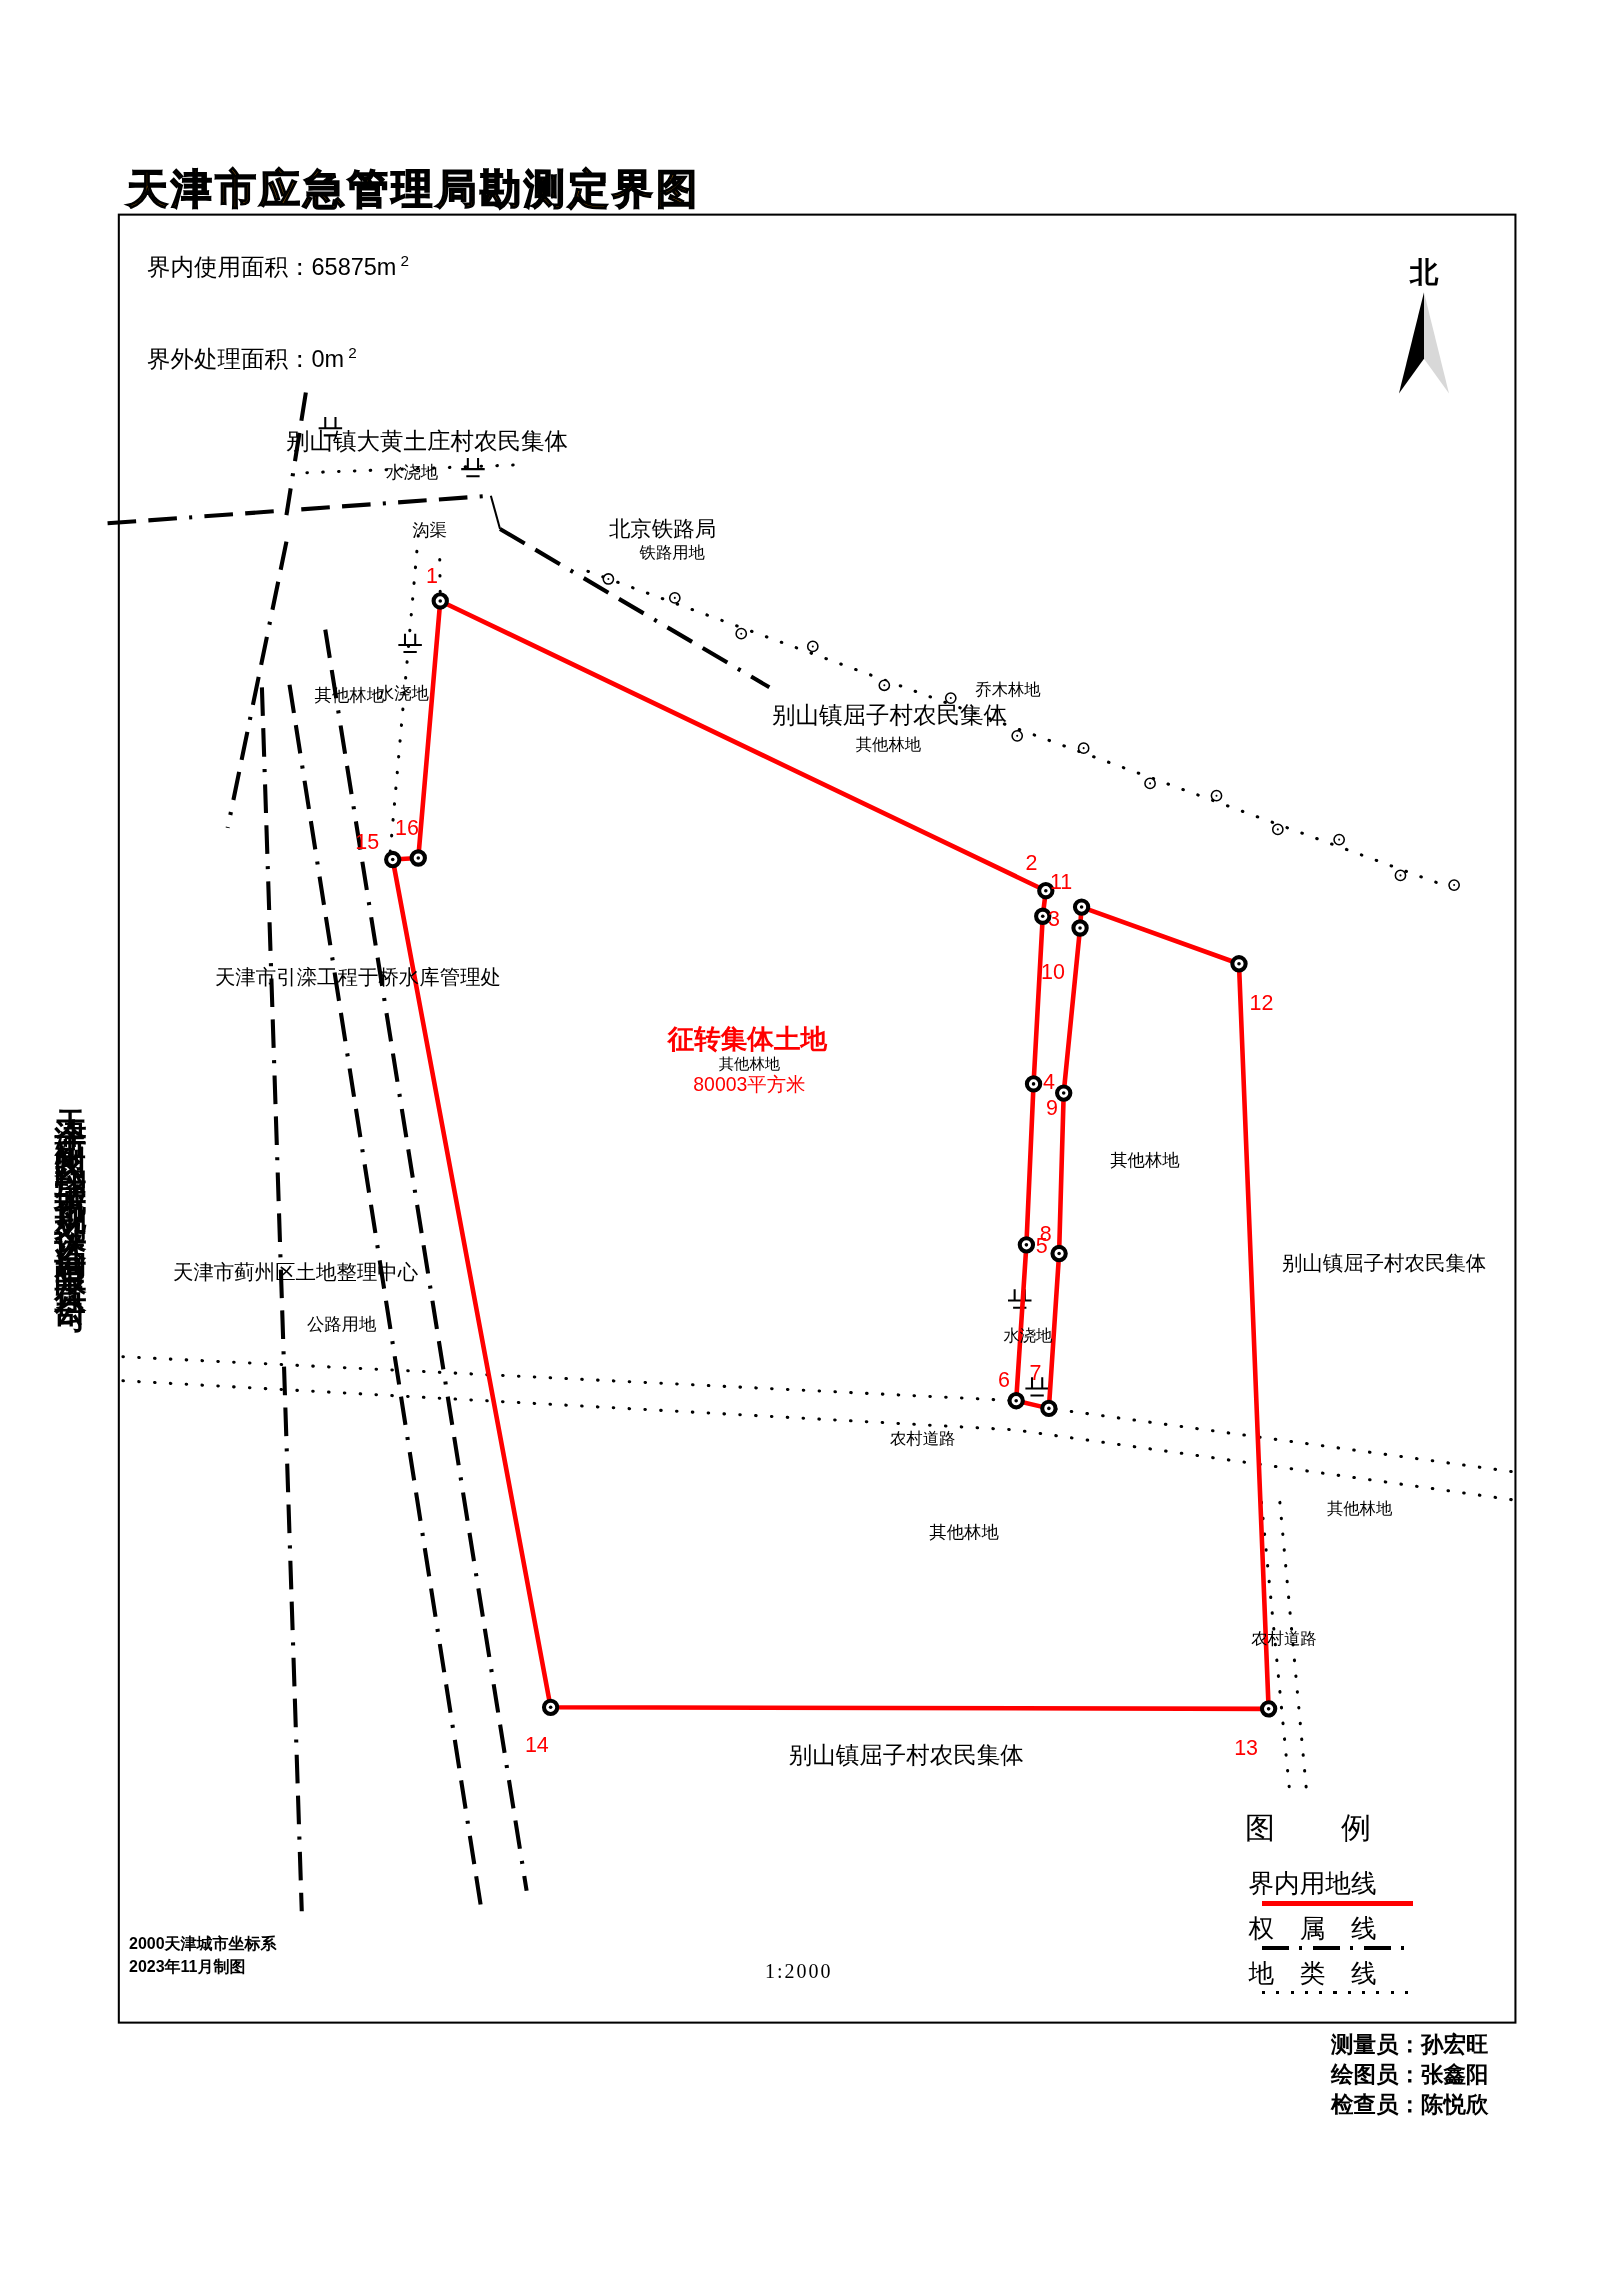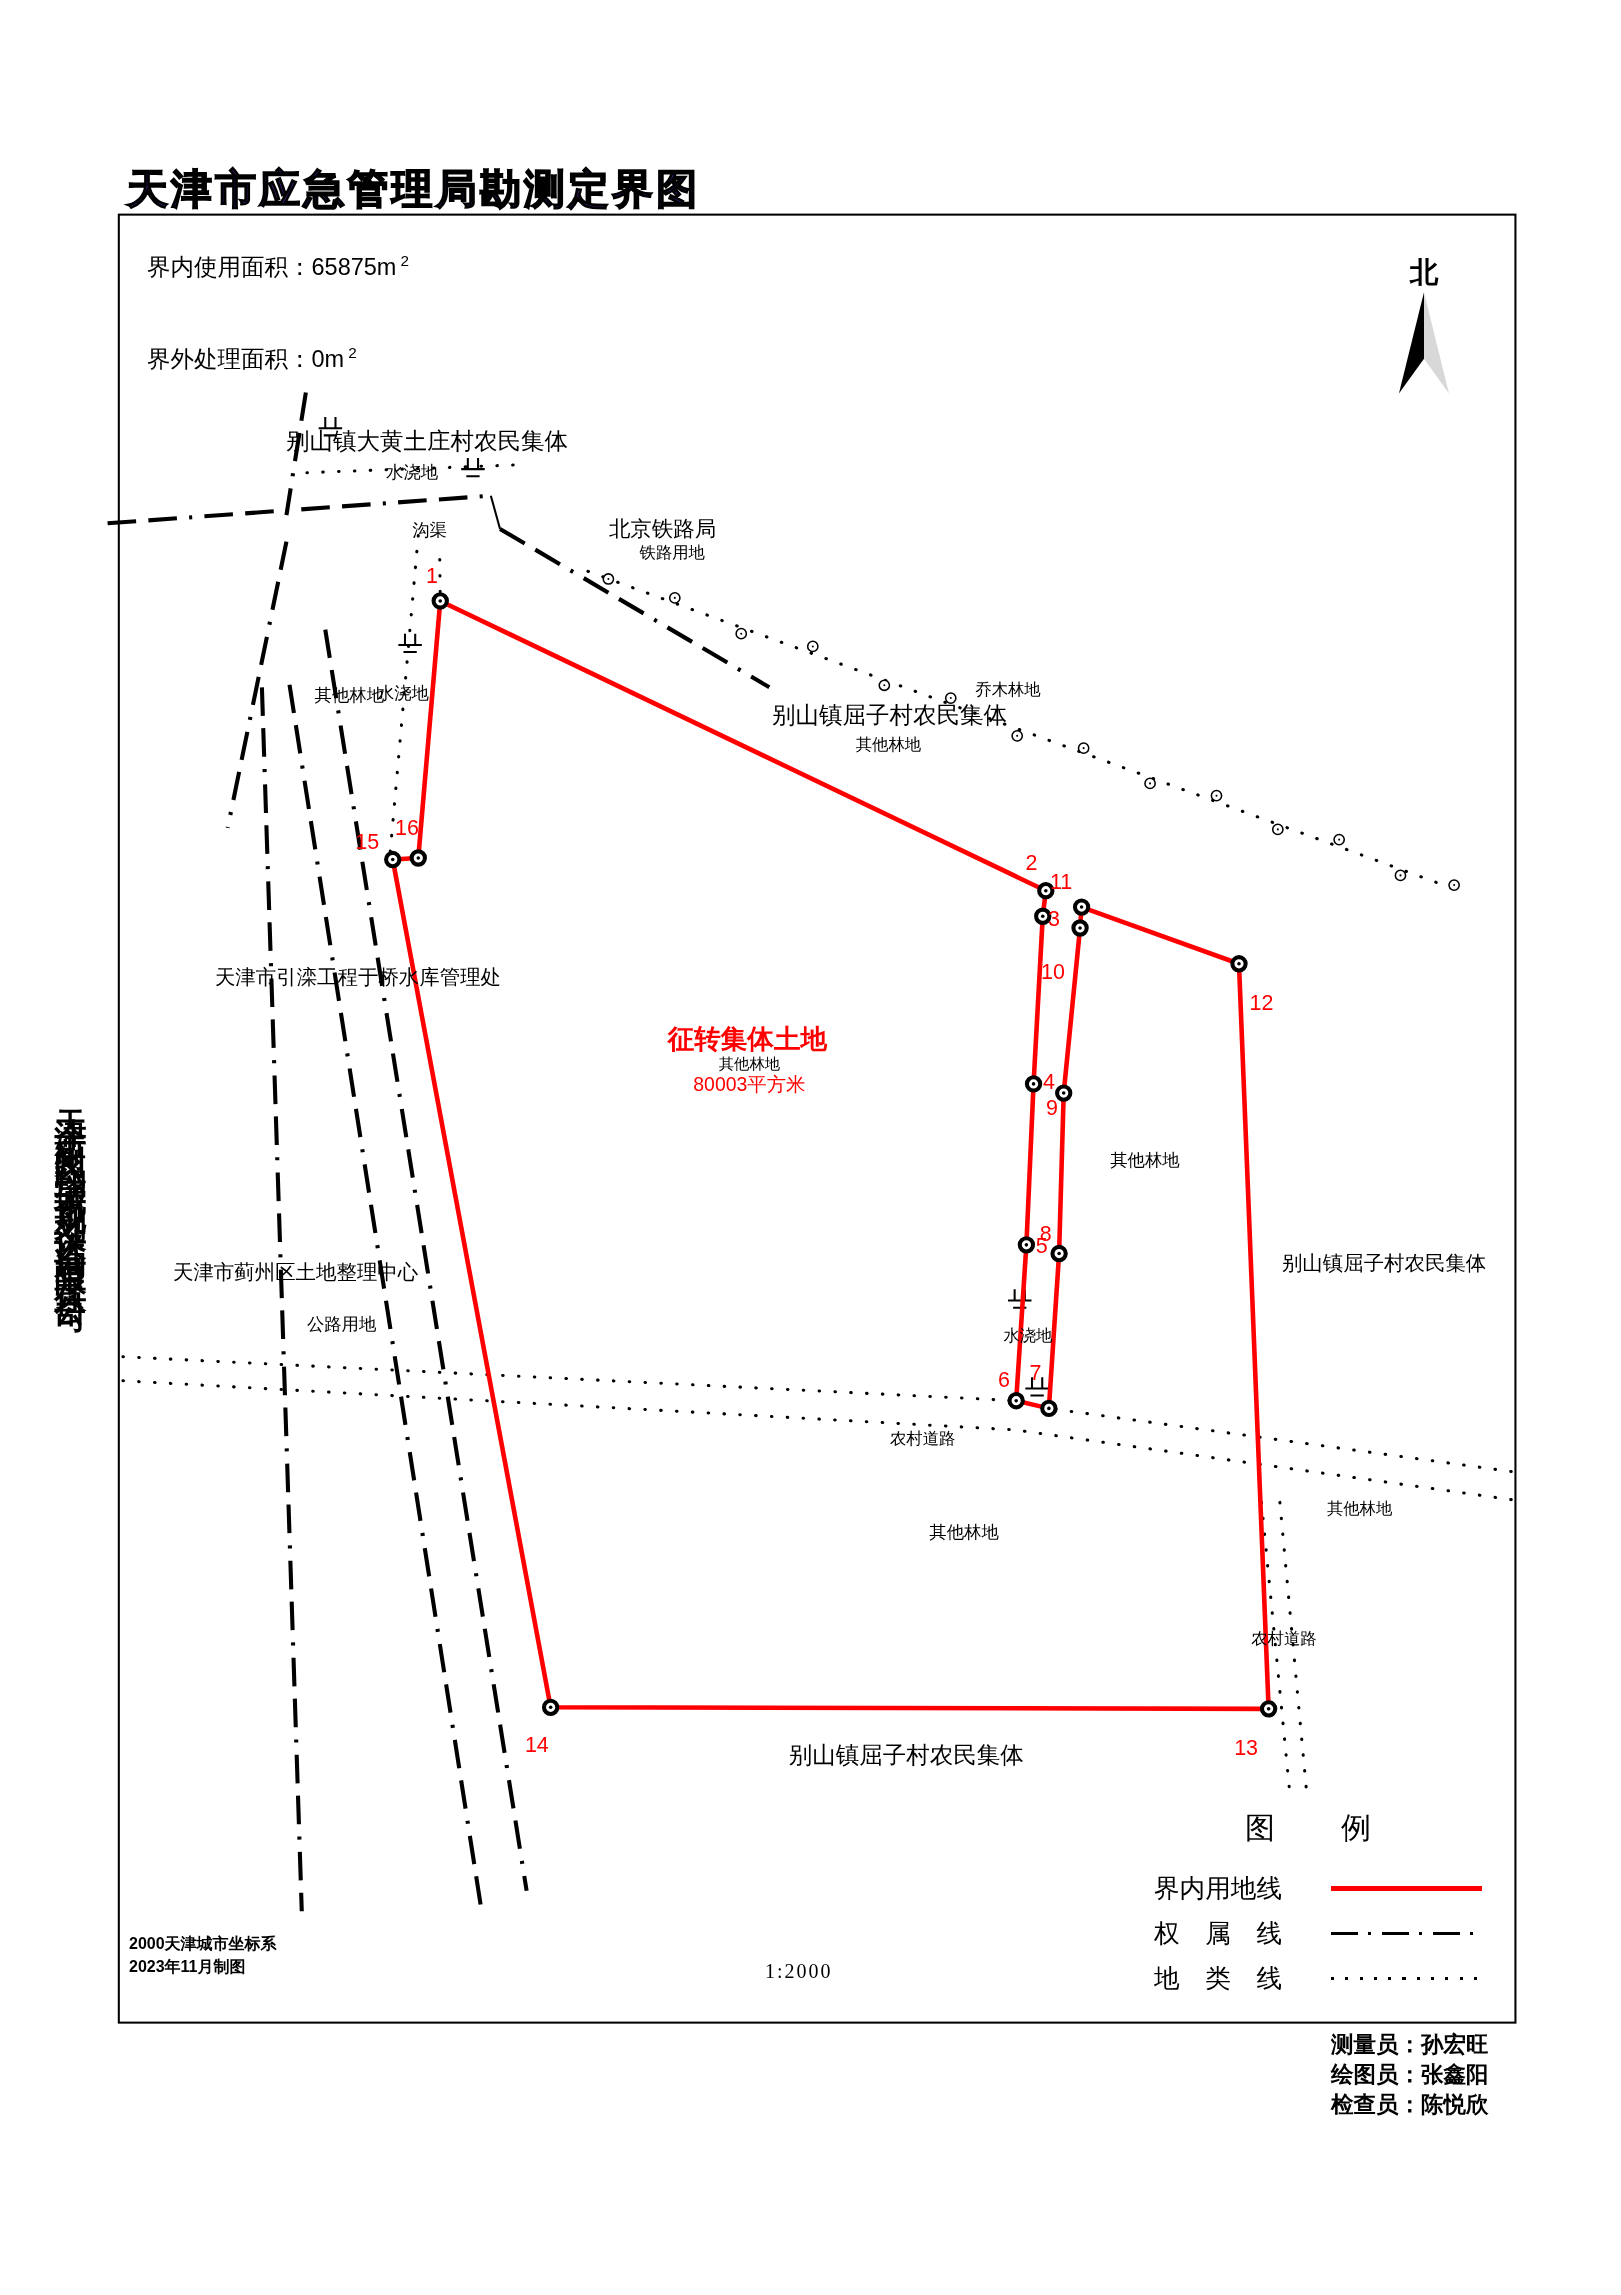--- a/index.html
+++ b/index.html
@@ -1,30 +1,30 @@
 <!DOCTYPE html>
 <html style="font-size:8.2px"><head>
 <meta charset="utf-8">
 <style>
   html,body{margin:0;padding:0;background:#fff;}
   .page{position:relative;width:1622px;height:2295px;background:#fff;overflow:hidden;
         font-family:"Liberation Sans",sans-serif;color:#000;}
   #mapsvg{position:absolute;left:0;top:0;width:1622px;height:2295px;}
   .title{position:absolute;left:127px;top:162px;font-size:41px;font-weight:bold;letter-spacing:3.1px;
-         color:#6d28d9;-webkit-text-stroke:1.5px #000;white-space:nowrap;}
+         color:#a16207;-webkit-text-stroke:1.5px #000;white-space:nowrap;}
   @supports not (-webkit-text-stroke: 1px #000){ .title{color:#000;} }
   .areainfo{position:absolute;left:147px;font-size:23.5px;white-space:nowrap;}
   #area1{top:251px;} #area2{top:299px;margin-top:44px;}
   .areainfo .sup{font-size:15.3px;vertical-align:super;margin-left:4.1px;}
   .company{position:absolute;left:49px;top:1084px;height:910px;writing-mode:vertical-rl;
            text-orientation:upright;font-family:"Liberation Serif",serif;font-weight:bold;
            font-size:32px;letter-spacing:9.2px;white-space:nowrap;}
   .legend{position:absolute;left:1154px;top:1808px;width:348px;}
   .legend-title{font-size:30px;letter-spacing:2px;margin:0 0 17px 91px;white-space:pre;}
-  .legend-row{display:flex;align-items:center;height:45px;}
+  .legend-row{display:flex;align-items:center;height:45px;flex-direction:column;}
   .legend-label{width:159px;font-size:25.6px;white-space:pre;}
   .legend-swatch{width:151px;margin-left:18.4px;}
   .sw-solid-red{height:5.1px;background:#ff0000;}
   .sw-dotted{height:3.1px;background:repeating-linear-gradient(90deg,#000 0 3.1px,transparent 3.1px 14.3px);}
   .sw-dashdot{height:3.6px;background:repeating-linear-gradient(90deg,#000 0 26.6px,transparent 26.6px 37px,#000 37px 40px,transparent 40px 51px);}
   .footer-left{position:absolute;left:129px;top:1932px;font-size:16px;font-weight:bold;line-height:1.45;white-space:nowrap;}
   .footer-scale{position:absolute;left:765px;top:1960px;font-size:20px;font-weight:normal;
                 font-family:"Liberation Serif",serif;letter-spacing:2px;}
   .footer-right{position:absolute;left:1331px;top:2030px;font-size:22.5px;font-weight:bold;line-height:1.34;white-space:nowrap;}
 </style>

